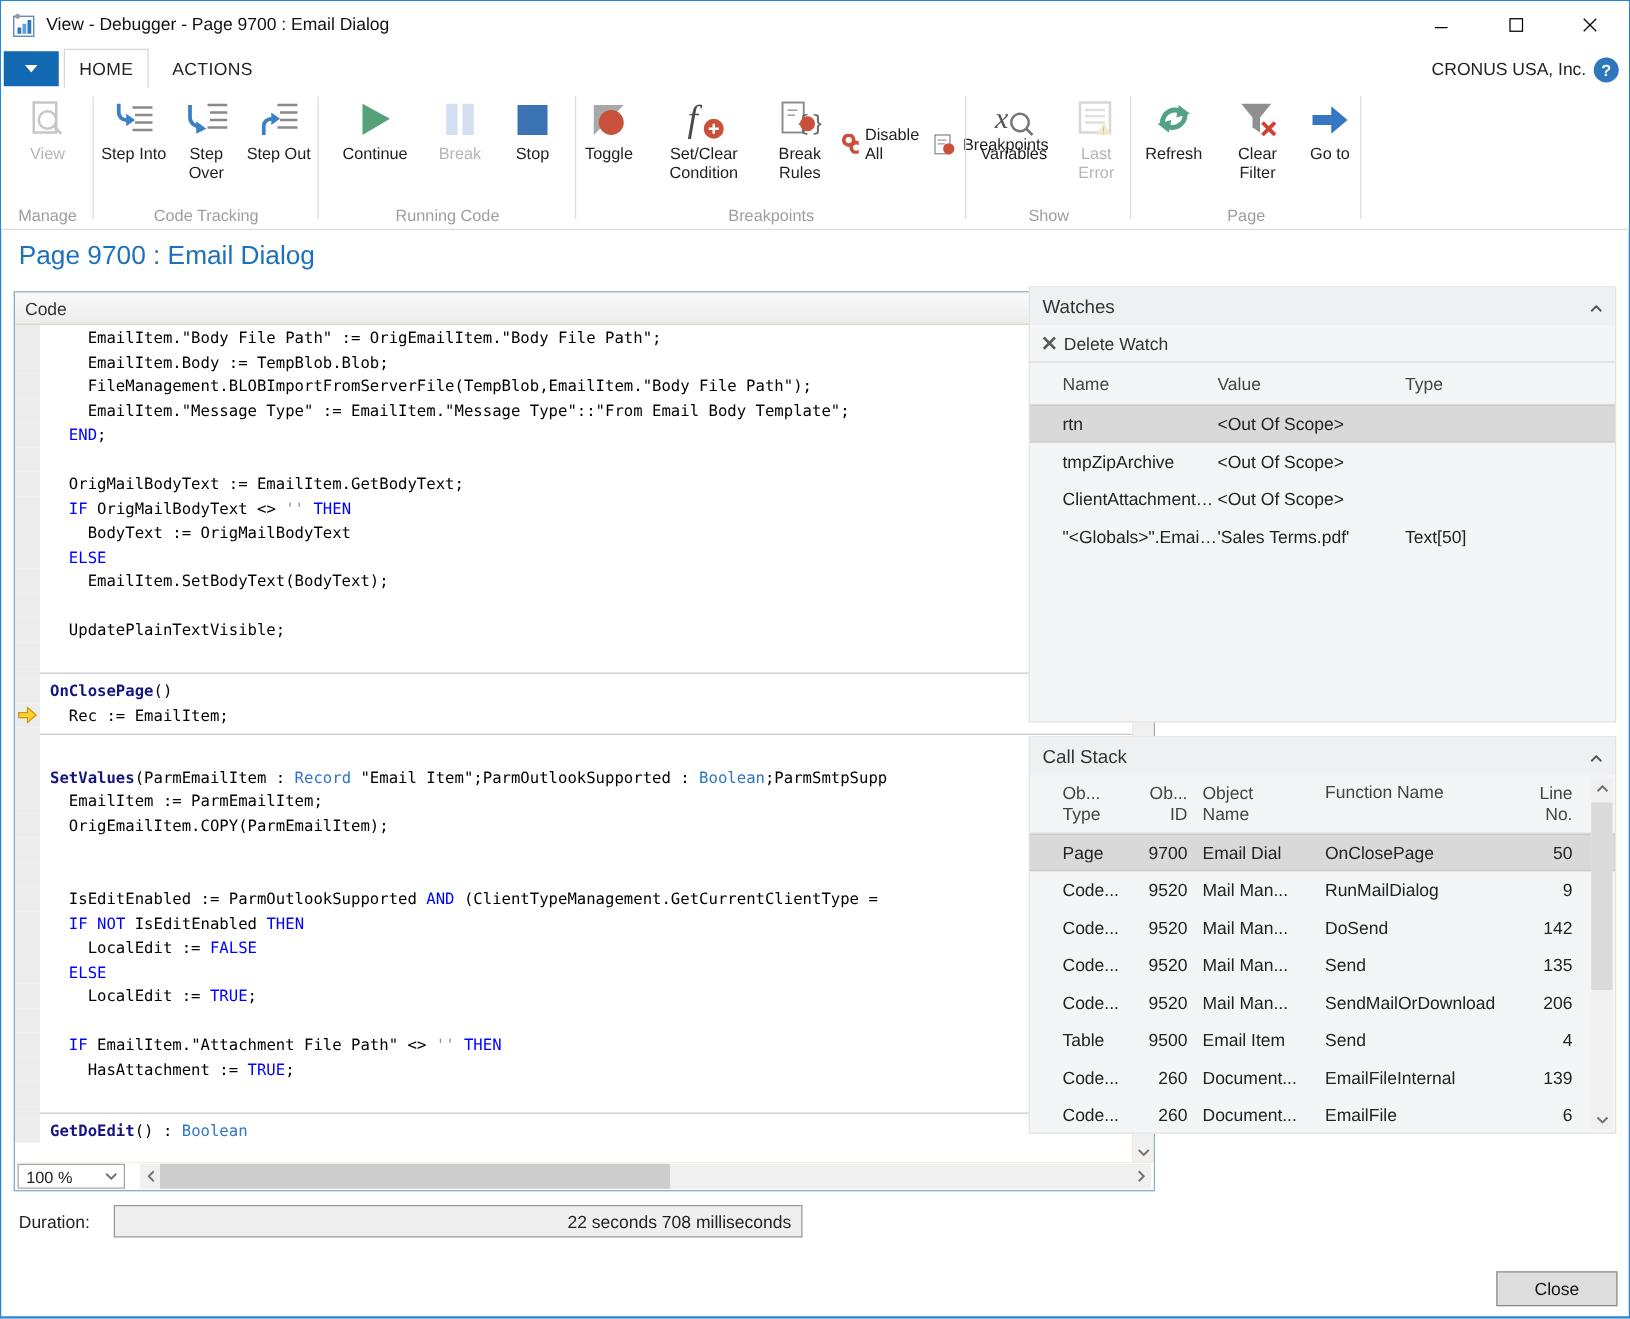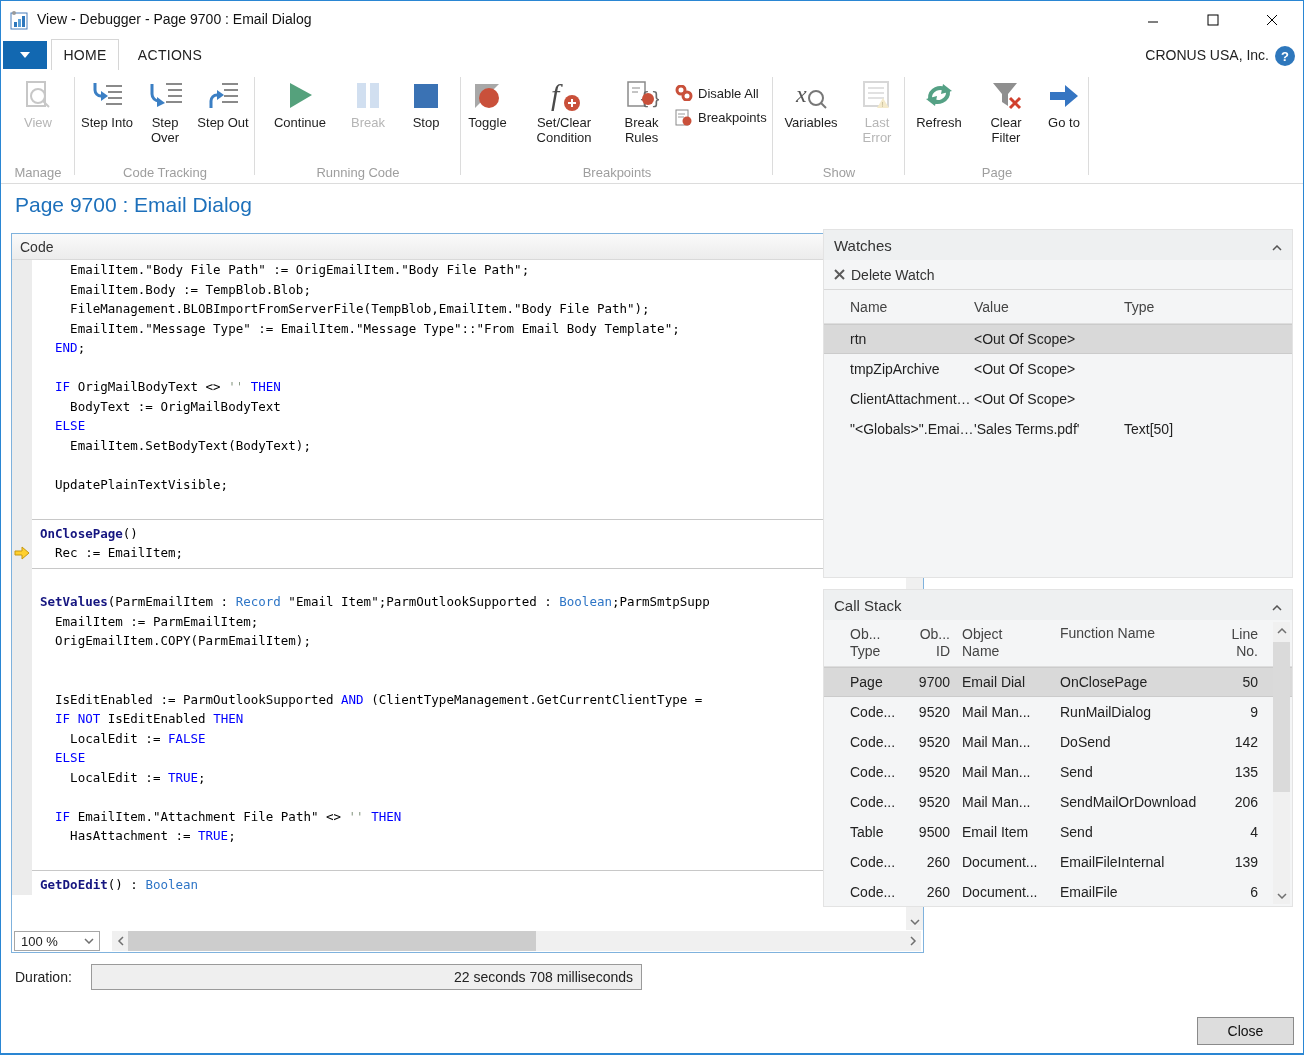--- a/index.html
+++ b/index.html
@@ -26,21 +26,21 @@
   .ribbon{position:absolute;left:0;top:70px;right:0;height:112px;background:#fff;border-bottom:1px solid #dcdcdc;}
   .rgroup{position:absolute;top:0;height:112px;}
   .rgroup .gdiv{position:absolute;right:0;top:6px;bottom:8px;width:1px;background:#dcdcdc;}
   .glabel{position:absolute;bottom:3px;left:0;right:0;text-align:center;font-size:13px;color:#9e9e9e;}
   .bigrow{display:flex;justify-content:center;gap:2px;padding-top:4px;}
   .bigbtn{display:flex;flex-direction:column;align-items:center;padding-top:2px;}
   .bigbtn .ic{height:38px;display:flex;align-items:center;justify-content:center;}
   .bigbtn .lb{font-size:13px;line-height:15px;text-align:center;color:#1e1e1e;}
   .bigbtn.disabled .lb{color:#b5b5b5;}
   .bigbtn.disabled .ic{opacity:.55;}
-  .smallcol{display:flex;flex-direction:column;justify-content:flex-start;padding-top:10px;gap:8px;}
+  .smallcol{display:flex;justify-content:flex-start;padding-top:10px;gap:8px;}
   .smallbtn{display:flex;align-items:center;gap:5px;font-size:13px;color:#1e1e1e;}
 
   
   .pagetitle{position:absolute;left:14px;top:192px;font-size:21px;font-weight:300;color:#1d70bb;}
 
   
   .codepane{position:absolute;left:10px;top:232px;width:913px;height:720px;border:1px solid #7fb2dd;box-sizing:border-box;background:#fdba74;}
   .codehdr{position:absolute;left:0;top:0;right:0;height:26px;background:linear-gradient(#fafafa,#ececec);border-bottom:1px solid #d9d9d9;display:flex;align-items:center;padding:0 8px;box-sizing:border-box;font-size:14px;color:#333;}
   .codehdr .sp{flex:1;}
   .codebody{position:absolute;left:0;top:26px;right:17px;bottom:22px;overflow:hidden;background:#fff;}
@@ -392,20 +392,21 @@
     </div>
 
     <div class="codebody">
       <div>
           <div class="code-row"><span class="gut"></span><span class="ct">    EmailItem."Body File Path" := OrigEmailItem."Body File Path";</span></div>
           <div class="code-row"><span class="gut"></span><span class="ct">    EmailItem.Body := TempBlob.Blob;</span></div>
           <div class="code-row"><span class="gut"></span><span class="ct">    FileManagement.BLOBImportFromServerFile(TempBlob,EmailItem."Body File Path");</span></div>
           <div class="code-row"><span class="gut"></span><span class="ct">    EmailItem."Message Type" := EmailItem."Message Type"::"From Email Body Template";</span></div>
           <div class="code-row"><span class="gut"></span><span class="ct">  <span class="c-kw">END</span>;</span></div>
           <div class="code-row"><span class="gut"></span><span class="ct"></span></div>
+          <div class="code-row"><span class="gut"></span><span class="ct">  OrigMailBodyText := EmailItem.GetBodyText;</span></div>
           <div class="code-row"><span class="gut"></span><span class="ct">  <span class="c-kw">IF</span> OrigMailBodyText &lt;&gt; <span class="c-str">''</span> <span class="c-kw">THEN</span></span></div>
           <div class="code-row"><span class="gut"></span><span class="ct">    BodyText := OrigMailBodyText</span></div>
           <div class="code-row"><span class="gut"></span><span class="ct">  <span class="c-kw">ELSE</span></span></div>
           <div class="code-row"><span class="gut"></span><span class="ct">    EmailItem.SetBodyText(BodyText);</span></div>
           <div class="code-row"><span class="gut"></span><span class="ct"></span></div>
           <div class="code-row"><span class="gut"></span><span class="ct">  UpdatePlainTextVisible;</span></div>
           <div class="code-row"><span class="gut"></span><span class="ct"></span></div>
           <div class="code-sep">
             <span class="gutfill"></span>
             <span class="ln"></span>

